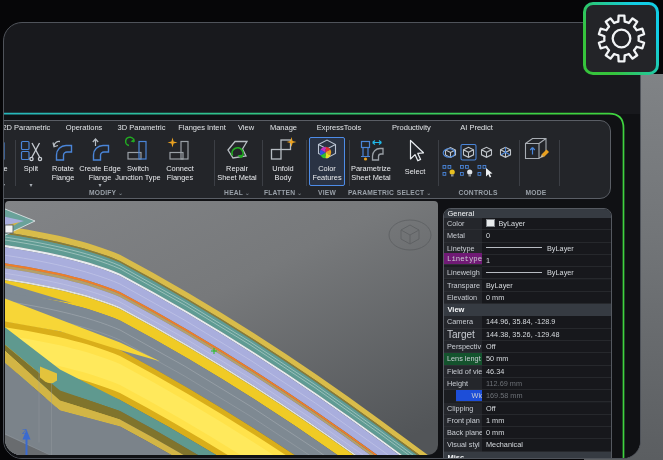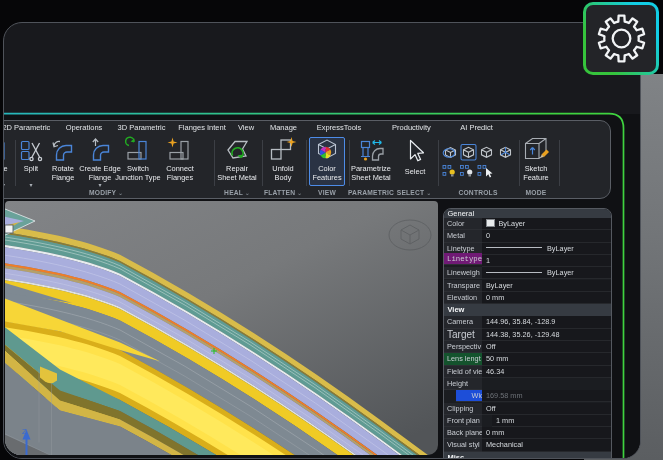--- a/index.html
+++ b/index.html
@@ -39,21 +39,20 @@
 <div class="lbl" style="left:19.5px;top:142.0px;width:80px;">Rotate<br>Flange</div>
 <div class="lbl" style="left:56.5px;top:142.0px;width:80px;">Create Edge<br>Flange</div>
 <div class="a" style="left:93.5px;top:158.0px;width:6px;height:4px;color:#aab0b6;font-size:6px;text-align:center;">▾</div>
 <div class="lbl" style="left:94.5px;top:142.0px;width:80px;">Switch<br>Junction Type</div>
 <div class="lbl" style="left:136.5px;top:142.0px;width:80px;">Connect<br>Flanges</div>
 <div class="lbl" style="left:193.5px;top:142.0px;width:80px;">Repair<br>Sheet Metal</div>
 <div class="lbl" style="left:239.5px;top:142.0px;width:80px;">Unfold<br>Body</div>
 <div class="lbl" style="left:283.5px;top:142.0px;width:80px;">Color<br>Features</div>
 <div class="lbl" style="left:327.5px;top:142.0px;width:80px;">Parametrize<br>Sheet Metal</div>
 <div class="lbl" style="left:371.5px;top:145.0px;width:80px;">Select</div>
-<div class="lbl" style="left:492.5px;top:142.0px;width:80px;">Sketch<br>Feature</div>
 <div class="a" style="left:-3.0px;top:158.0px;width:6px;height:4px;color:#aab0b6;font-size:6px;text-align:center;">▾</div>
 <div class="grp" style="left:57.5px;top:165.5px;width:90px;">MODIFY <span style="font-size:5.5px;color:#7e858c;">⌄</span></div>
 <div class="grp" style="left:188.5px;top:165.5px;width:90px;">HEAL <span style="font-size:5.5px;color:#7e858c;">⌄</span></div>
 <div class="grp" style="left:234.5px;top:165.5px;width:90px;">FLATTEN <span style="font-size:5.5px;color:#7e858c;">⌄</span></div>
 <div class="grp" style="left:278.5px;top:165.5px;width:90px;">VIEW</div>
 <div class="grp" style="left:322.5px;top:165.5px;width:90px;">PARAMETRIC</div>
 <div class="grp" style="left:365.5px;top:165.5px;width:90px;">SELECT <span style="font-size:5.5px;color:#7e858c;">⌄</span></div>
 <div class="grp" style="left:429.5px;top:165.5px;width:90px;">CONTROLS</div>
 <div class="grp" style="left:487.5px;top:165.5px;width:90px;">MODE</div>
 <svg class="a" style="left:-33.5px;top:107.0px;" width="641" height="60" viewBox="-30 130 641 60">
@@ -212,26 +211,27 @@
 <div class="a" style="left:38.5px;top:107.9px;width:129.5px;height:12.3px;background:#17181c;color:#d6dade;font-size:7.3px;line-height:12.3px;padding-left:4px;border-bottom:1px solid #26282c;box-sizing:border-box;white-space:nowrap;overflow:hidden;">144.96, 35.84, -128.9</div>
 <div class="a" style="left:0;top:120.2px;width:38.5px;height:12.3px;background:#24262b;color:#c9cdd3;font-size:10px;line-height:12.3px;padding-left:3.5px;border-bottom:1px solid #2c2e33;box-sizing:border-box;white-space:nowrap;overflow:hidden;">Target</div>
 <div class="a" style="left:38.5px;top:120.2px;width:129.5px;height:12.3px;background:#17181c;color:#d6dade;font-size:7.3px;line-height:12.3px;padding-left:4px;border-bottom:1px solid #26282c;box-sizing:border-box;white-space:nowrap;overflow:hidden;">144.38, 35.26, -129.48</div>
 <div class="a" style="left:0;top:132.5px;width:38.5px;height:12.3px;background:#24262b;color:#c9cdd3;font-size:7.3px;line-height:12.3px;padding-left:3.5px;border-bottom:1px solid #2c2e33;box-sizing:border-box;white-space:nowrap;overflow:hidden;">Perspectiv</div>
 <div class="a" style="left:38.5px;top:132.5px;width:129.5px;height:12.3px;background:#17181c;color:#d6dade;font-size:7.3px;line-height:12.3px;padding-left:4px;border-bottom:1px solid #26282c;box-sizing:border-box;white-space:nowrap;overflow:hidden;">Off</div>
 <div class="a" style="left:0;top:144.8px;width:38.5px;height:12.3px;background:#14532d;color:#c9cdd3;font-size:7.3px;line-height:12.3px;padding-left:3.5px;border-bottom:1px solid #2c2e33;box-sizing:border-box;white-space:nowrap;overflow:hidden;">Lens lengt</div>
 <div class="a" style="left:38.5px;top:144.8px;width:129.5px;height:12.3px;background:#17181c;color:#d6dade;font-size:7.3px;line-height:12.3px;padding-left:4px;border-bottom:1px solid #26282c;box-sizing:border-box;white-space:nowrap;overflow:hidden;">50 mm</div>
 <div class="a" style="left:0;top:157.1px;width:38.5px;height:12.3px;background:#24262b;color:#c9cdd3;font-size:7.3px;line-height:12.3px;padding-left:3.5px;border-bottom:1px solid #2c2e33;box-sizing:border-box;white-space:nowrap;overflow:hidden;">Field of vie</div>
 <div class="a" style="left:38.5px;top:157.1px;width:129.5px;height:12.3px;background:#17181c;color:#d6dade;font-size:7.3px;line-height:12.3px;padding-left:4px;border-bottom:1px solid #26282c;box-sizing:border-box;white-space:nowrap;overflow:hidden;">46.34</div>
 <div class="a" style="left:0;top:169.4px;width:38.5px;height:12.3px;background:#24262b;color:#c9cdd3;font-size:7.3px;line-height:12.3px;padding-left:3.5px;border-bottom:1px solid #2c2e33;box-sizing:border-box;white-space:nowrap;overflow:hidden;">Height</div>
+<div class="a" style="left:38.5px;top:169.4px;width:129.5px;height:12.3px;background:#17181c;color:#6d7177;font-size:7.3px;line-height:12.3px;padding-left:4px;border-bottom:1px solid #26282c;box-sizing:border-box;white-space:nowrap;overflow:hidden;">112.69 mm</div>
 <div class="a" style="left:12px;top:181.7px;width:38.5px;height:12.3px;background:#1d4ed8;color:#c9cdd3;font-size:7.3px;line-height:12.3px;padding-left:16px;border-bottom:1px solid #2c2e33;box-sizing:border-box;white-space:nowrap;overflow:hidden;">Width</div>
 <div class="a" style="left:38.5px;top:181.7px;width:129.5px;height:12.3px;background:#17181c;color:#6d7177;font-size:7.3px;line-height:12.3px;padding-left:4px;border-bottom:1px solid #26282c;box-sizing:border-box;white-space:nowrap;overflow:hidden;">169.58 mm</div>
 <div class="a" style="left:0;top:194.0px;width:38.5px;height:12.3px;background:#24262b;color:#c9cdd3;font-size:7.3px;line-height:12.3px;padding-left:3.5px;border-bottom:1px solid #2c2e33;box-sizing:border-box;white-space:nowrap;overflow:hidden;">Clipping</div>
 <div class="a" style="left:38.5px;top:194.0px;width:129.5px;height:12.3px;background:#17181c;color:#d6dade;font-size:7.3px;line-height:12.3px;padding-left:4px;border-bottom:1px solid #26282c;box-sizing:border-box;white-space:nowrap;overflow:hidden;">Off</div>
 <div class="a" style="left:0;top:206.3px;width:38.5px;height:12.3px;background:#24262b;color:#c9cdd3;font-size:7.3px;line-height:12.3px;padding-left:3.5px;border-bottom:1px solid #2c2e33;box-sizing:border-box;white-space:nowrap;overflow:hidden;">Front plan</div>
-<div class="a" style="left:38.5px;top:206.3px;width:129.5px;height:12.3px;background:#17181c;color:#d6dade;font-size:7.3px;line-height:12.3px;padding-left:4px;border-bottom:1px solid #26282c;box-sizing:border-box;white-space:nowrap;overflow:hidden;margin-left:10px;">1 mm</div>
+<div class="a" style="left:38.5px;top:206.3px;width:129.5px;height:12.3px;background:#17181c;color:#d6dade;font-size:7.3px;line-height:12.3px;padding-left:4px;border-bottom:1px solid #26282c;box-sizing:border-box;white-space:nowrap;overflow:hidden;">1 mm</div>
 <div class="a" style="left:0;top:218.6px;width:38.5px;height:12.3px;background:#24262b;color:#c9cdd3;font-size:7.3px;line-height:12.3px;padding-left:3.5px;border-bottom:1px solid #2c2e33;box-sizing:border-box;white-space:nowrap;overflow:hidden;">Back plane</div>
 <div class="a" style="left:38.5px;top:218.6px;width:129.5px;height:12.3px;background:#17181c;color:#d6dade;font-size:7.3px;line-height:12.3px;padding-left:4px;border-bottom:1px solid #26282c;box-sizing:border-box;white-space:nowrap;overflow:hidden;">0 mm</div>
 <div class="a" style="left:0;top:230.9px;width:38.5px;height:12.3px;background:#24262b;color:#c9cdd3;font-size:7.3px;line-height:12.3px;padding-left:3.5px;border-bottom:1px solid #2c2e33;box-sizing:border-box;white-space:nowrap;overflow:hidden;">Visual styl</div>
 <div class="a" style="left:38.5px;top:230.9px;width:129.5px;height:12.3px;background:#17181c;color:#d6dade;font-size:7.3px;line-height:12.3px;padding-left:4px;border-bottom:1px solid #26282c;box-sizing:border-box;white-space:nowrap;overflow:hidden;">Mechanical</div>
 <div class="a" style="left:0;top:243.2px;width:168px;height:12.3px;background:#363b42;color:#f2f4f6;font-size:7.5px;font-weight:bold;padding-left:4px;line-height:12.3px;">Misc</div>
 </div>
 <svg class="a" style="left:-33.5px;top:87.0px;pointer-events:none;" width="690" height="350" viewBox="-30 110 690 350">
 <defs>
         <linearGradient id="ring" x1="0" y1="0" x2="560" y2="0" gradientUnits="userSpaceOnUse">
 <stop offset="0" stop-color="#26b6bd"></stop>

